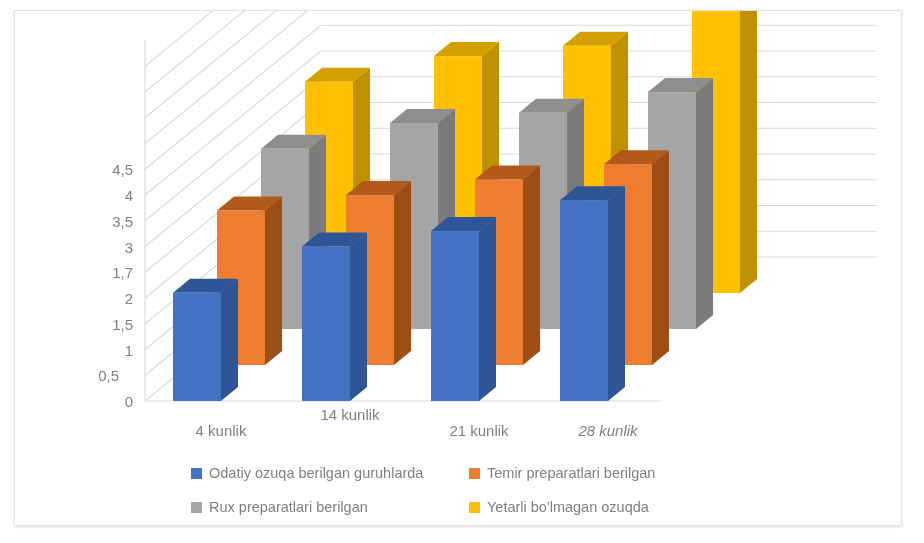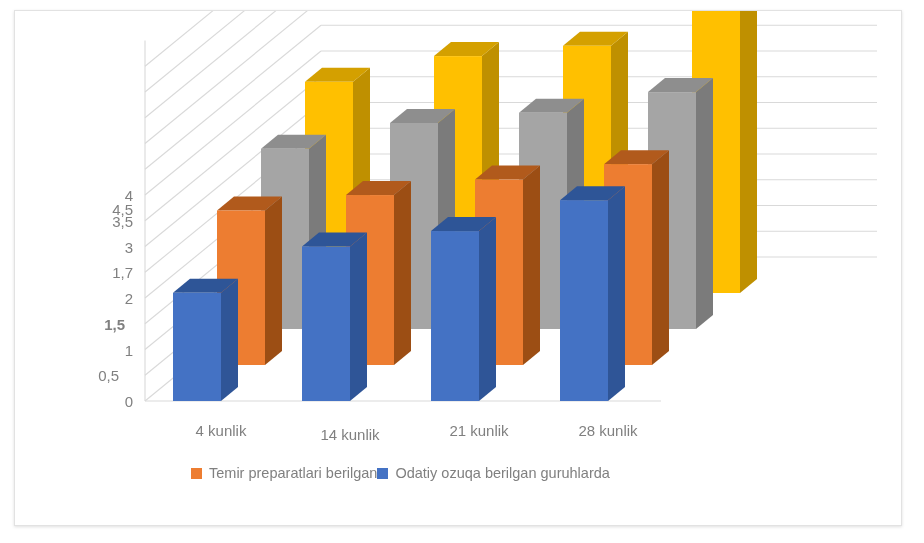--- a/index.html
+++ b/index.html
@@ -51,27 +51,27 @@
 </style>
 </head>
 <body>
 
 <div id="chart-frame">
 
   <div id="y-ticks">
       <div class="ytick" style="left: 74px; top: 390px;">0</div>
       <div class="ytick" style="left: 60px; top: 364.25px;">0,5</div>
       <div class="ytick" style="left: 74px; top: 338.5px;">1</div>
-      <div class="ytick" style="left: 66px; top: 312.75px; font-weight: bold;">1,5</div>
+      <div class="ytick" style="left: 74px; top: 312.75px;">1,5</div>
       <div class="ytick" style="left: 74px; top: 287px;">2</div>
       <div class="ytick" style="left: 74px; top: 261.25px;">1,7</div>
       <div class="ytick" style="left: 74px; top: 235.5px;">3</div>
       <div class="ytick" style="left: 74px; top: 209.75px; text-align: right;">3,5</div>
       <div class="ytick" style="left: 74px; top: 184px;">4</div>
-      <div class="ytick" style="left: 74px; top: 158.25px; margin-top: 40px;">4,5</div>
+      <div class="ytick" style="left: 74px; top: 158.25px;">4,5</div>
     </div>
 
   <svg id="plot" width="888" height="516" viewBox="0 0 888 516">
       <g>
         <line x1="130" y1="390" x2="306" y2="246" stroke="#D9D9D9" stroke-width="1.1"></line>
         <line x1="306" y1="246" x2="862" y2="246" stroke="#D9D9D9" stroke-width="1.1"></line>
         <line x1="130" y1="364.25" x2="306" y2="220.25" stroke="#D9D9D9" stroke-width="1.1"></line>
         <line x1="306" y1="220.25" x2="862" y2="220.25" stroke="#D9D9D9" stroke-width="1.1"></line>
         <line x1="130" y1="338.5" x2="306" y2="194.5" stroke="#D9D9D9" stroke-width="1.1"></line>
         <line x1="306" y1="194.5" x2="862" y2="194.5" stroke="#D9D9D9" stroke-width="1.1"></line>
@@ -179,31 +179,41 @@
         <g>
           <polygon points="206,281.85 223,267.85 223,376 206,390" fill="#2F5597"></polygon>
           <polygon points="158,281.85 175,267.85 223,267.85 206,281.85" fill="#2E5597"></polygon>
           <rect x="158" y="281.85" width="48" height="108.15" fill="#4472C4"></rect>
         </g>
       </g>
     </svg>
 
   <div id="x-ticks">
       <div class="xtick" style="left: 206px; top: 412px;">4 kunlik</div>
-      <div class="xtick" style="left: 335px; top: 416px;">14 kunlik</div>
+      <div class="xtick" style="left: 335px; top: 396px;">14 kunlik</div>
       <div class="xtick" style="left: 464px; top: 412px;">21 kunlik</div>
-      <div class="xtick" style="left: 593px; top: 412px;">28 kunlik</div>
+      <div class="xtick" style="left: 593px; top: 412px; font-style: italic;">28 kunlik</div>
     </div>
 
   <div id="legend">
       <div class="legend-row">
+        <div class="legend-item col1">
+          <span class="legend-swatch" style="background: rgb(68, 114, 196);"></span>
+          <span class="legend-label">Odatiy ozuqa berilgan guruhlarda</span>
+        </div>
         <div class="legend-item">
           <span class="legend-swatch" style="background: rgb(237, 125, 49);"></span>
           <span class="legend-label">Temir preparatlari berilgan</span>
         </div>
+      </div>
+      <div class="legend-row">
         <div class="legend-item col1">
-          <span class="legend-swatch" style="background: rgb(68, 114, 196);"></span>
-          <span class="legend-label">Odatiy ozuqa berilgan guruhlarda</span>
+          <span class="legend-swatch" style="background: rgb(165, 165, 165);"></span>
+          <span class="legend-label">Rux preparatlari berilgan</span>
+        </div>
+        <div class="legend-item">
+          <span class="legend-swatch" style="background: rgb(255, 192, 0);"></span>
+          <span class="legend-label">Yetarli bo'lmagan ozuqda</span>
         </div>
       </div>
     </div>
 
 </div>
 
 </body></html>

